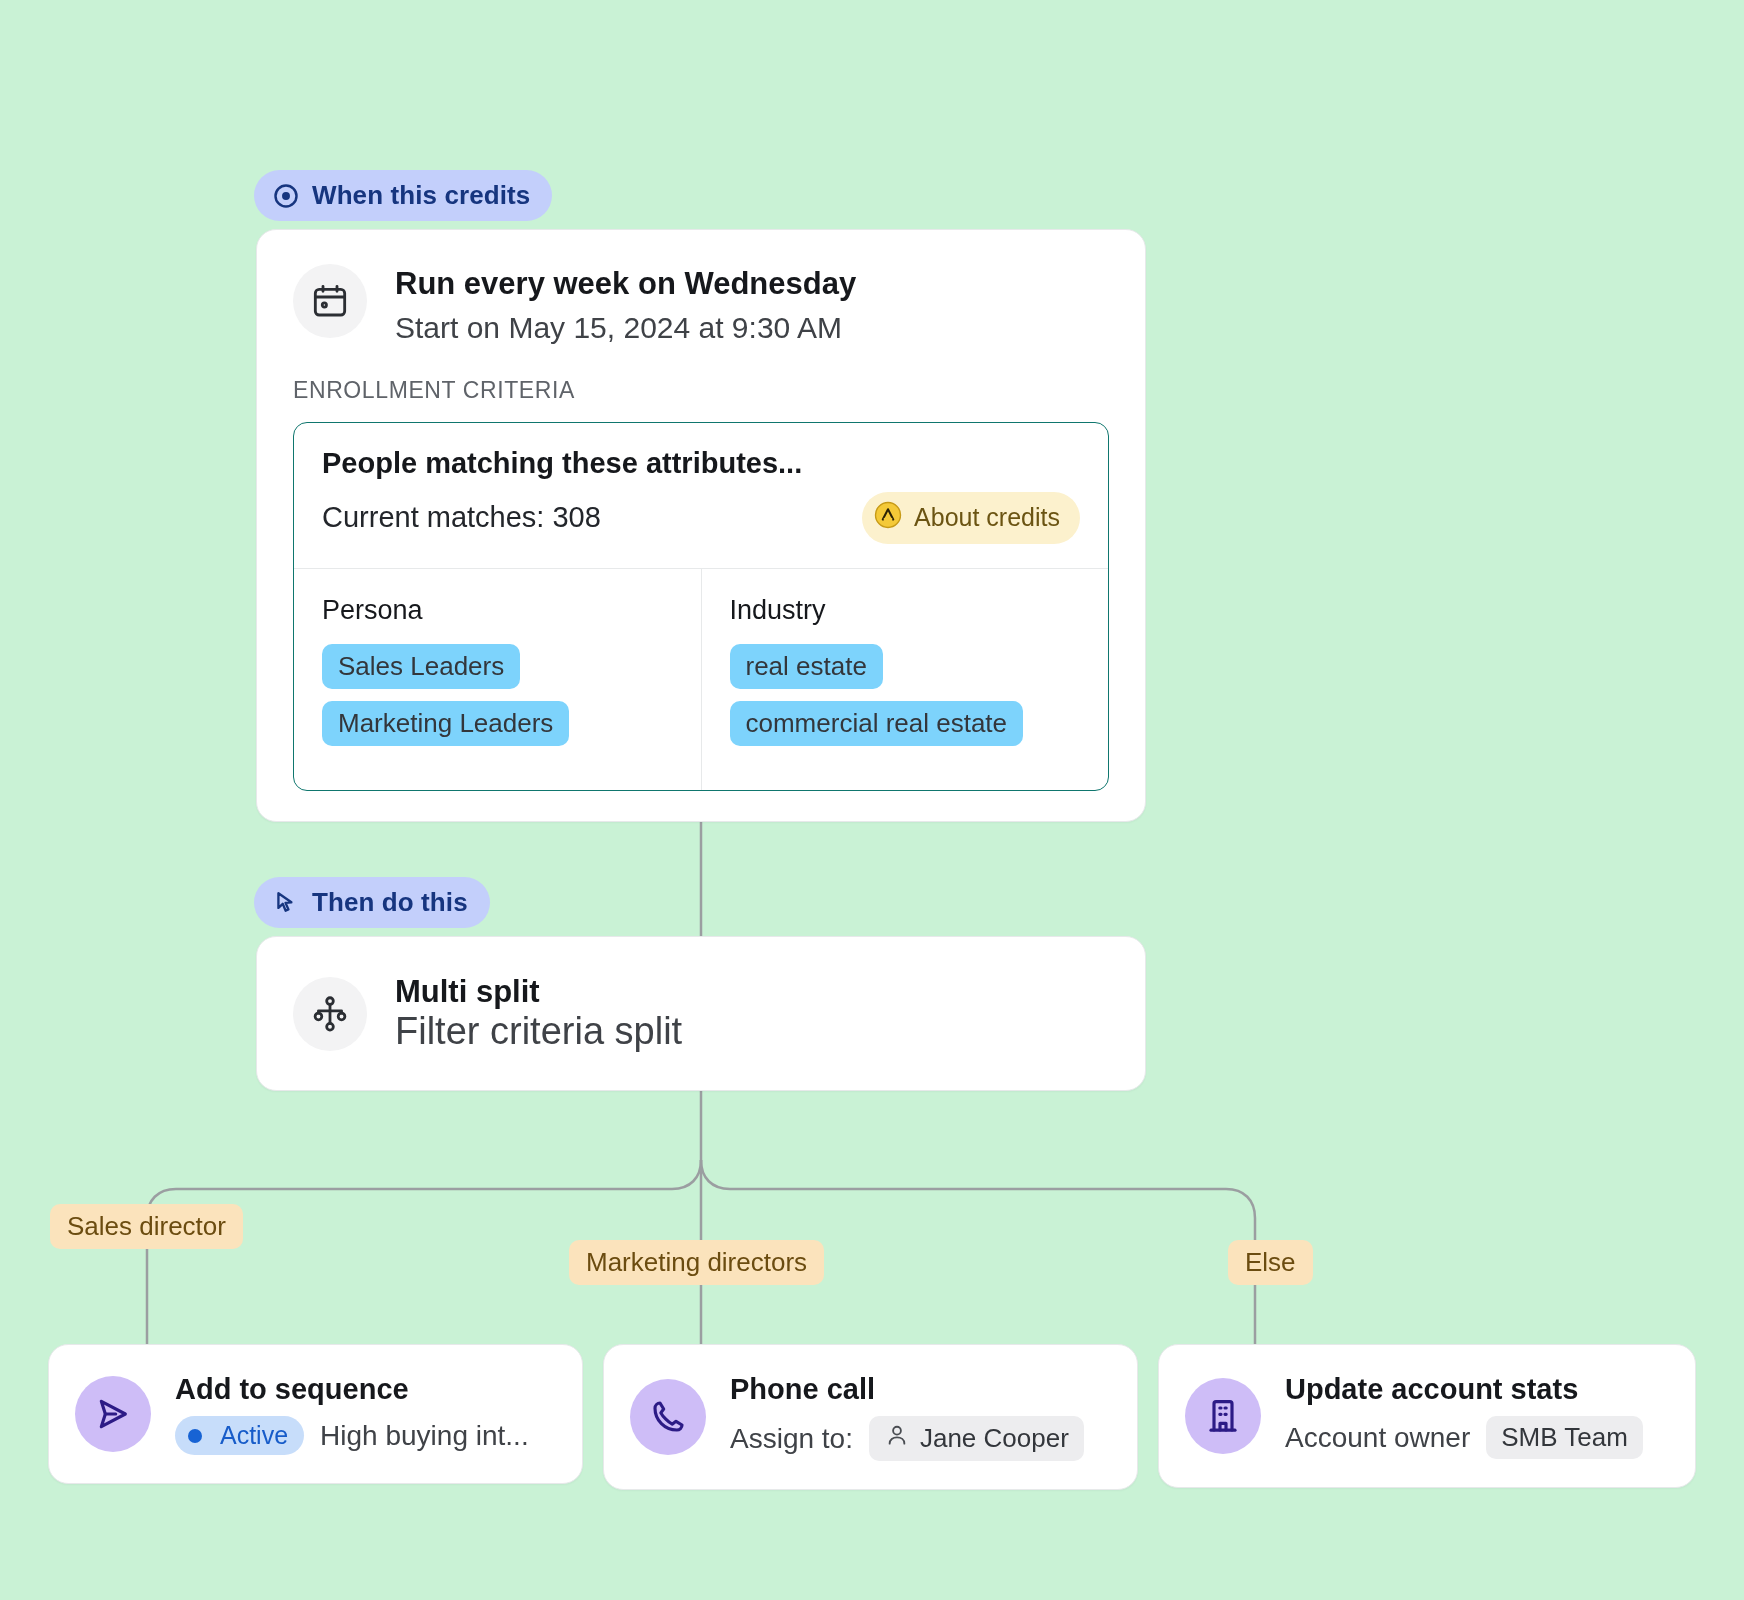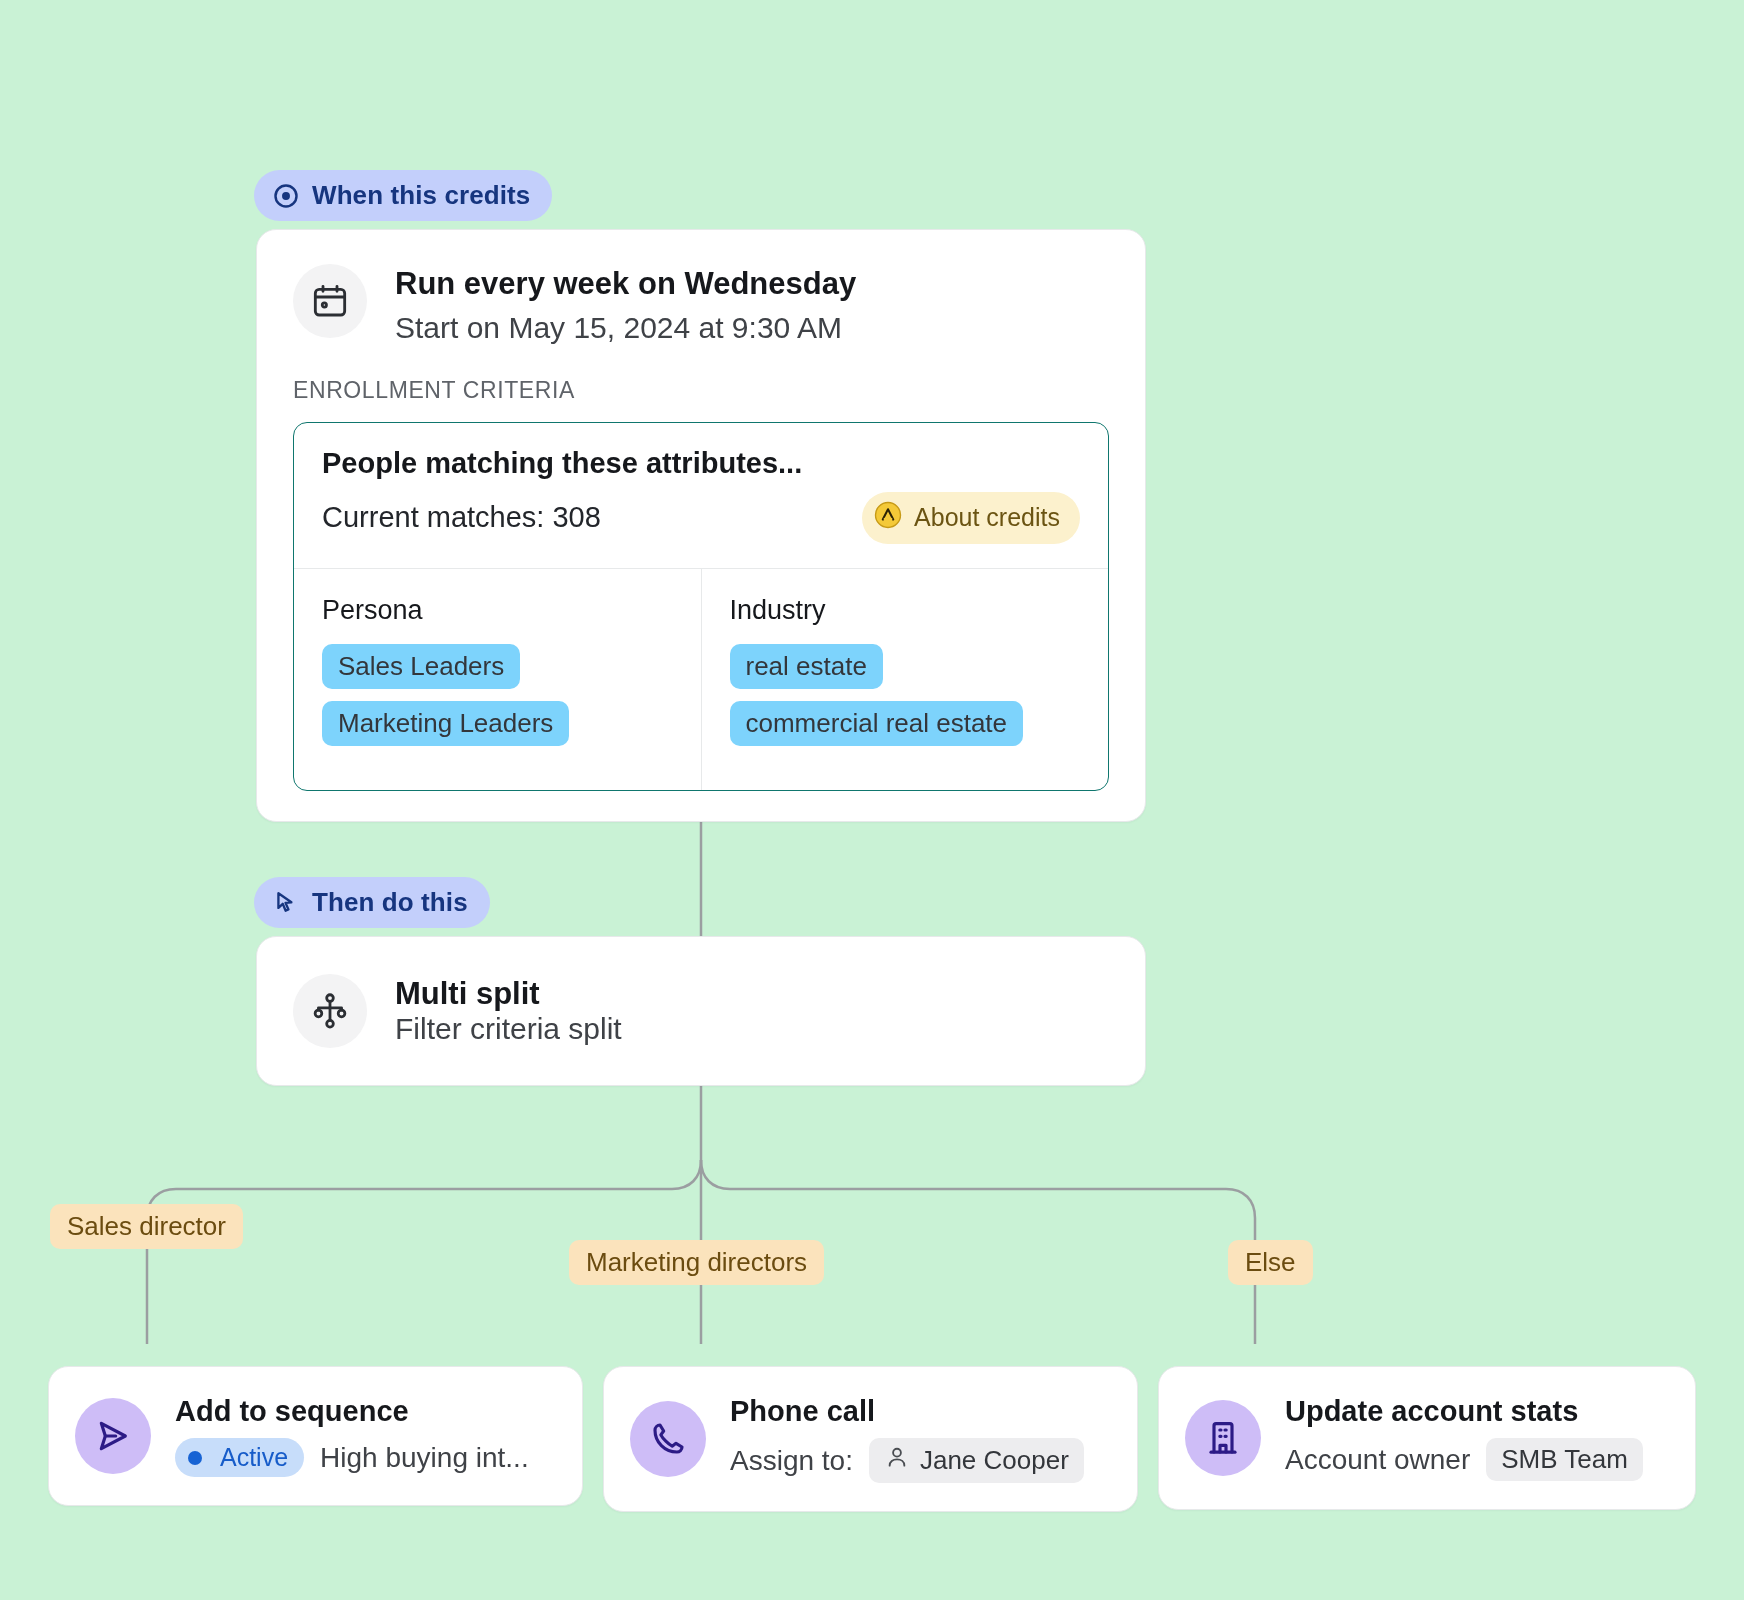--- a/index.html
+++ b/index.html
@@ -86,35 +86,35 @@
     padding: 7px 16px;
     font-size: 26px; color: #33363b;
     margin-bottom: 12px;
     white-space: nowrap;
   }
 
   
   #split-card { left: 256px; top: 936px; width: 890px; padding: 37px 36px; }
   .split-head { display: flex; align-items: center; gap: 28px; }
   .split-title { font-size: 31px; font-weight: 700; color: #16181c; }
-  .split-sub { font-size: 30px; color: #3f4247; margin-top: 0; }
+  .split-sub { font-size: 38px; color: #3f4247; margin-top: 0; }
 
   
   .branch-label {
     position: absolute;
     background: #fbe3bc;
     color: #6b4c10;
     border-radius: 10px;
     padding: 7px 17px;
     font-size: 26px;
     white-space: nowrap;
   }
 
   
-  .action-card { padding: 28px 26px; display: flex; align-items: center; gap: 24px; margin-top: 22px; }
+  .action-card { padding: 28px 26px; display: flex; align-items: center; gap: 24px; }
   .icon-circle-purple {
     width: 76px; height: 76px; border-radius: 50%;
     background: #cebdf7;
     display: flex; align-items: center; justify-content: center;
     flex: 0 0 auto;
   }
   .act-title { font-size: 29px; font-weight: 700; color: #16181c; }
   .act-row { display: flex; align-items: center; gap: 16px; margin-top: 10px; }
   .act-sub { font-size: 28px; color: #3f4247; white-space: nowrap; overflow: hidden; }
 

